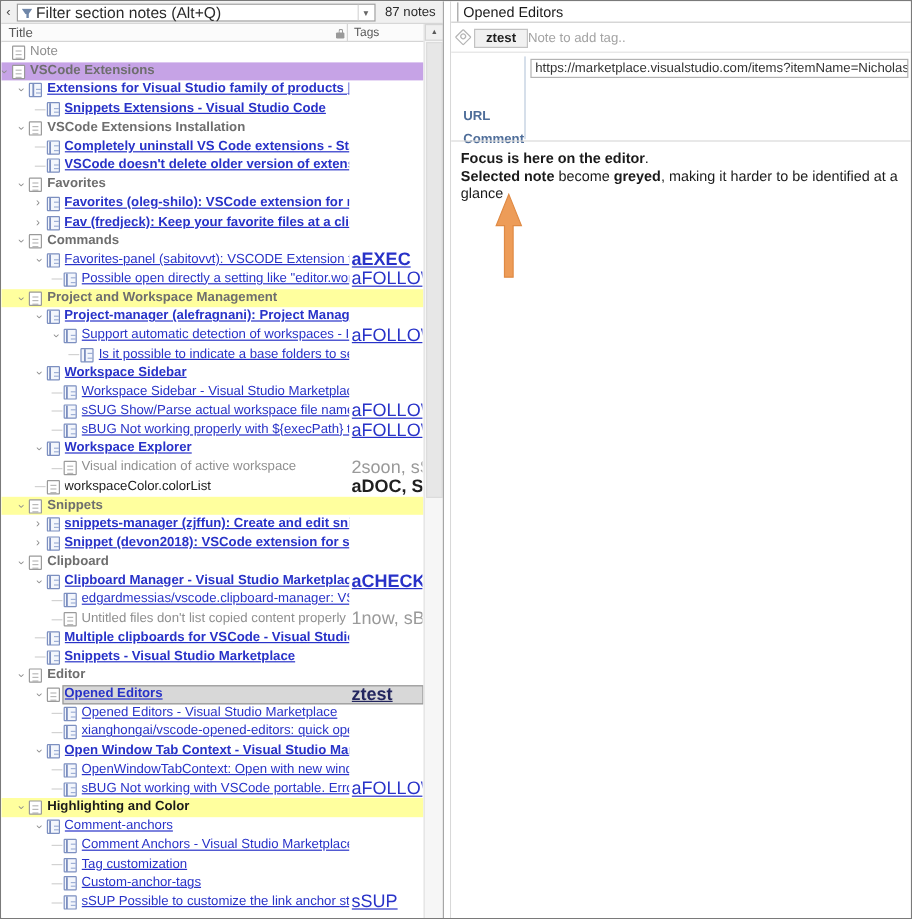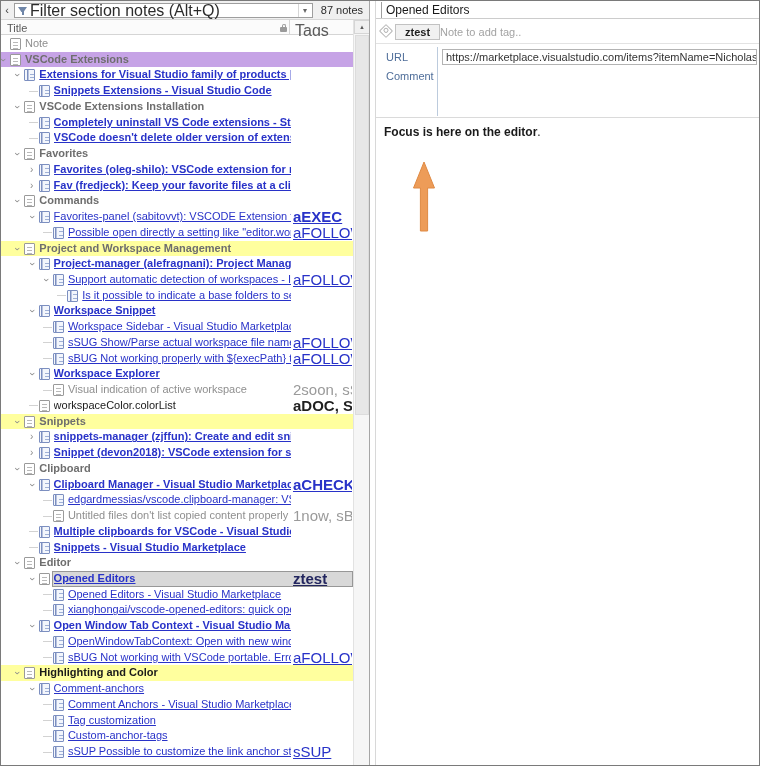--- a/index.html
+++ b/index.html
@@ -7,27 +7,27 @@
   .window { position:relative; width:760px; height:766px; border:1px solid #7a7a7a; background:#fff; overflow:hidden; }
 
   
   .left-panel { position:absolute; left:0; top:0; width:368px; height:764px; background:#fff; }
   .filter-bar { position:absolute; left:0; top:0; width:368px; height:19px; background:#f0f0f0; border-bottom:1px solid #d7d7d7; }
   .back-btn { position:absolute; left:1px; top:2px; width:10px; height:15px; color:#444; font-size:11px; line-height:15px; text-align:center; cursor:default; }
   .filter-input { position:absolute; left:13px; top:2px; width:299px; height:15px; background:#fff; border:1px solid #9e9e9e; }
   .funnel { position:absolute; left:3px; top:3px; width:9px; height:8px; }
   .funnel .cup { position:absolute; left:0; top:0; width:9px; height:5px; background:#6f86a8; clip-path:polygon(0 0,100% 0,62% 100%,38% 100%); }
   .funnel .stem { position:absolute; left:3.5px; top:4px; width:2px; height:4px; background:#6f86a8; }
-  .filter-text { position:absolute; left:15px; top:1px; font-size:16px; color:#2b2b2b; line-height:12px; white-space:nowrap; }
+  .filter-text { position:absolute; left:15px; top:1px; font-size:13px; color:#2b2b2b; line-height:12px; white-space:nowrap; }
   .dd-arrow { position:absolute; right:1px; top:0; width:13px; height:13px; border-left:1px solid #d6d6d6; color:#666; font-size:8px; line-height:13px; text-align:center; }
   .note-count { position:absolute; right:6px; top:3px; font-size:11px; color:#2b2b2b; }
 
   .col-header { position:absolute; left:0; top:19px; width:368px; height:15px; background:#fbfbfb; border-bottom:1px solid #d5d5d5; }
   .col-title-label { position:absolute; left:6px; top:2px; font-size:11px; color:#5a5a5a; }
-  .col-tags-label { position:absolute; left:294px; top:2px; font-size:16px; color:#5a5a5a; }
+  .col-tags-label { position:absolute; left:294px; top:2px; font-size:10px; color:#5a5a5a; }
   .col-divider { position:absolute; left:288px; top:0; width:1px; height:15px; background:#d5d5d5; }
   .lock { position:absolute; left:279px; top:4px; width:7px; height:8px; }
   .lock .shackle { position:absolute; left:1.5px; top:0; width:4px; height:4px; border:1px solid #9a9a9a; border-bottom:none; border-radius:3px 3px 0 0; }
   .lock .body { position:absolute; left:0; top:3px; width:7px; height:5px; background:#9a9a9a; border-radius:1px; }
 
   .tree { position:absolute; left:0; top:35px; width:352px; height:728px; overflow:hidden; background:#fff; }
   .row { position:relative; width:352px; height:15.74px;padding-left:24px; }
   .row.hl-purple { background:#c6a3e6; }
   .row.hl-yellow { background:#ffff9e; }
   .sel-box { position:absolute; top:0; bottom:0; right:0; background:#d8d8d8; border:1px solid #979797; }
@@ -66,21 +66,21 @@
   .rp-titlebar { position:absolute; left:0; top:0; right:0; height:18px; border-bottom:1px solid #cccccc; }
   .rp-title-edge { position:absolute; left:5px; top:1px; width:1px; height:16px; background:#9e9e9e; }
   .rp-title { position:absolute; left:10px; top:2px; font-size:12px; color:#1a1a1a; }
   .tag-row { position:absolute; left:0; top:19px; right:0; height:24px; border-bottom:1px solid #e3e3e3; }
   .tag-glyph { position:absolute; left:5px; top:6px; width:10px; height:10px; border:1.5px solid #b5b5b5; transform:rotate(45deg); border-radius:1px; }
   .tag-glyph::after { content:""; position:absolute; left:1px; top:1px; width:3px; height:3px; border:1px solid #b5b5b5; border-radius:50%; }
   .tag-chip { position:absolute; left:19px; top:4px; height:16px; padding:0 9px; background:#f1f1f1; border:1px solid #c2c2c2; font-size:11px; font-weight:bold; color:#1f1f1f; line-height:14px; }
   .tag-placeholder { position:absolute; left:64px; top:6px; font-size:11px; color:#a3a3a3; }
   .meta { position:absolute; left:0; top:43px; right:0; height:73px; }
   .meta-vline { position:absolute; left:61px; top:3px; width:1px; height:69px; background:#bccbdd; }
-  .lbl { position:absolute; left:10px; font-size:11px; font-weight:normal; color:#4e6d99; }
+  .lbl { position:absolute; left:10px; font-size:11px; font-weight:bold; color:#4e6d99;margin-top:40px; }
   .lbl-url { top:7px; }
   .lbl-comment { top:26px; }
   .url-box { position:absolute; left:66px; top:5px; right:2px; height:16px; border:1px solid #b3b3b3; background:#fff; font-size:11px; color:#333; line-height:14px; padding:0 3px; white-space:nowrap; overflow:hidden; }
   .rp-sep { position:absolute; left:0; top:116px; right:0; height:1px; background:#dadada; }
   .note-body { position:absolute; left:8px; top:124px; right:4px; font-size:12px; color:#1a1a1a; line-height:14.5px; }
   .note-body b { font-weight:bold; }
   .up-arrow { position:absolute; left:33px; top:156px; }
 </style>
 </head>
 <body>
@@ -196,21 +196,21 @@
           <span class="tag-cell g-link">aFOLLOW, s...</span>
         </div>
         <div class="row">
           <span class="connector" style="left: 56.2px;"></span>
           <span class="tree-icon book" style="left: 66.2px;"></span>
           <span class="title-cell t-link" style="left: 81.2px; width: 208.8px;">Is it possible to indicate a base folders to sear...</span>
         </div>
         <div class="row">
           <span class="arrow expanded" style="left: 25.6px;">›</span>
           <span class="tree-icon book" style="left: 37.6px;"></span>
-          <span class="title-cell t-link-bold" style="left: 52.6px; width: 237.4px;">Workspace Snippet</span>
+          <span class="title-cell t-link-bold" style="left: 52.6px; width: 237.4px;">Workspace Sidebar</span>
         </div>
         <div class="row">
           <span class="connector" style="left: 41.9px;"></span>
           <span class="tree-icon book" style="left: 51.9px;"></span>
           <span class="title-cell t-link" style="left: 66.9px; width: 223.1px;">Workspace Sidebar - Visual Studio Marketplace</span>
         </div>
         <div class="row">
           <span class="connector" style="left: 41.9px;"></span>
           <span class="tree-icon book" style="left: 51.9px;"></span>
           <span class="title-cell t-link" style="left: 66.9px; width: 223.1px;">sSUG Show/Parse actual workspace file names, wi...</span>
@@ -381,19 +381,20 @@
       <span class="lbl lbl-url">URL</span>
       <div class="url-box">https://marketplace.visualstudio.com/items?itemName=NicholasHsiang.vscode</div>
       <span class="lbl lbl-comment">Comment</span>
       <div class="meta-vline"></div>
     </div>
 
     <div class="rp-sep"></div>
 
     <div class="note-body" id="note-body">
         <div><b>Focus is here on the editor</b><span>.</span></div>
+        <div><b>Selected note</b><span> become </span><b>greyed</b><span>, making it harder to be identified at a glance</span></div>
       </div>
 
     <svg class="up-arrow" width="30" height="80" viewBox="0 0 30 80">
       <polygon id="arrow-poly" points="15,5 25.5,31 18.6,31 18.6,74 11.4,74 11.4,31 4.5,31" fill="#ED9C58" stroke="#DF8A44" stroke-width="1"></polygon>
     </svg>
   </div>
 </div>
 
 </body></html>

